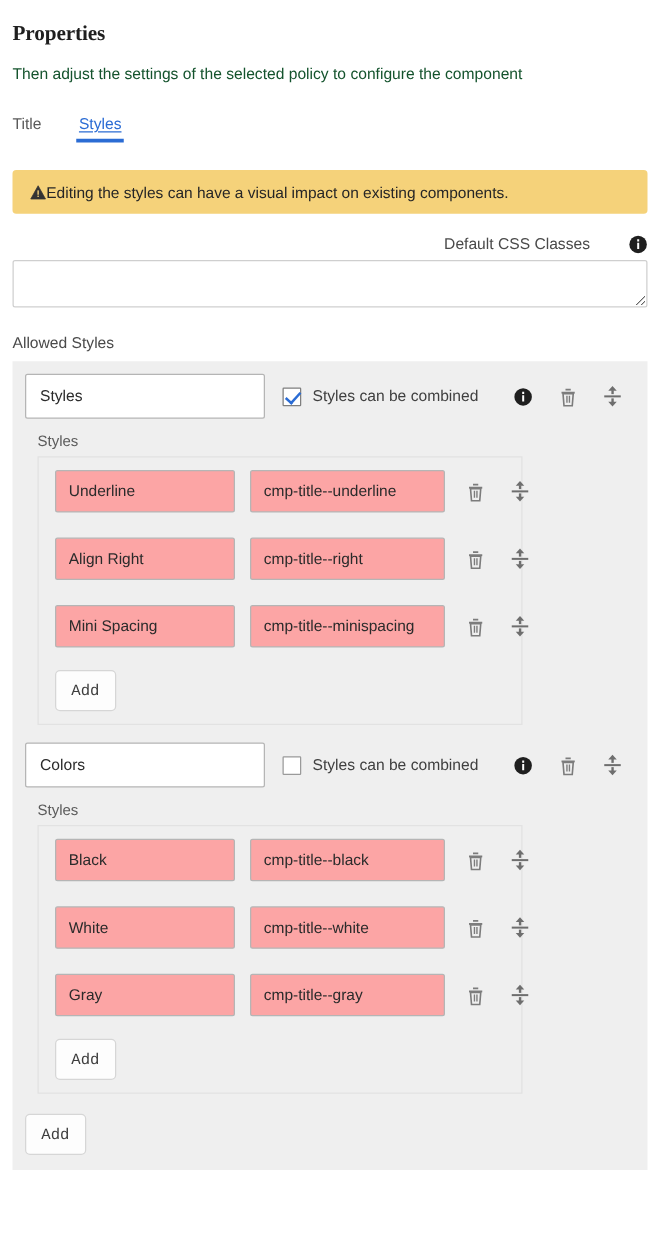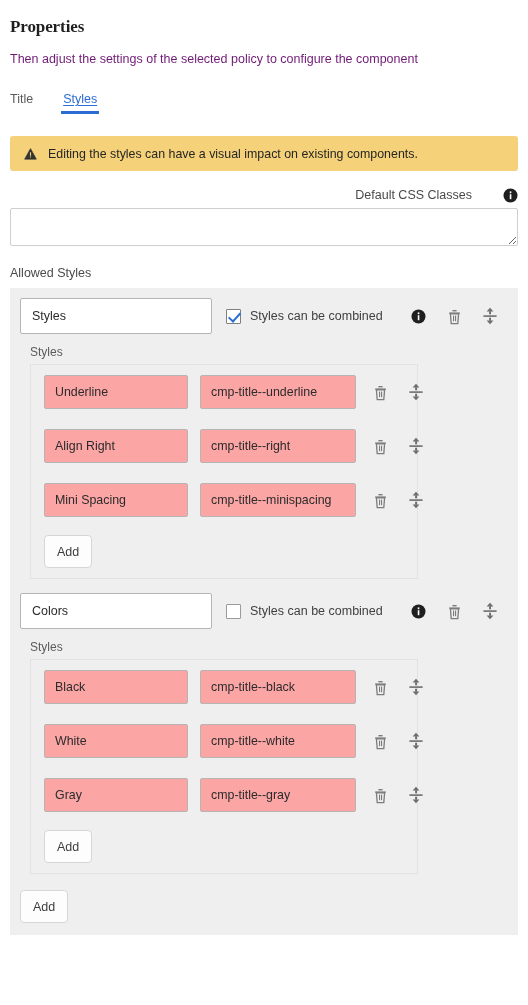--- a/index.html
+++ b/index.html
@@ -24,21 +24,21 @@
     font-size: 17px;
     font-weight: bold;
     color: #1f1f1f;
     margin: 0;
     padding-top: 17px;
     letter-spacing: -0.1px;
     font-family: Liberation Serif, serif;
   }
   .page-desc {
     font-size: 12.5px;
-    color: #701a75;
+    color: #14532d;
     margin: 0;
     padding-top: 15px;
   }
 
   
   .tabs {
     display: flex;
     align-items: flex-end;
     padding: 0 10px;
     margin-top: 18px;
@@ -70,21 +70,20 @@
 
   
   .alert {
     margin: 22px 10px 0 10px;
     background: #f5d27a;
     border-radius: 3px;
     height: 35px;
     display: flex;
     align-items: center;
     padding: 0 14px;
-    gap: 11px;
   }
   .alert-text { font-size: 12.4px; color: #262626; }
   .warn-tri { display: block; }
 
   
   .field { margin: 16px 10px 0 10px; }
   .field-head {
     display: flex;
     align-items: center;
     justify-content: flex-end;
@@ -222,21 +221,21 @@
   }
 
   .add-btn {
     margin: 18px 0 0 13px;
     height: 33px;
     min-width: 47px;
     padding: 0 12px;
     background: #fdfdfd;
     border: 1px solid #d6d6d6;
     border-radius: 4px;
-    font-family: Liberation Sans, sans-serif;
+    font-family: Liberation Mono, monospace;
     font-size: 12.5px;
     color: #3d3d3d;
     cursor: pointer;
   }
   .add-btn.outer { margin: 16px 0 0 10px; }
 
   svg { display: block; }
 </style>
 </head>
 <body>

